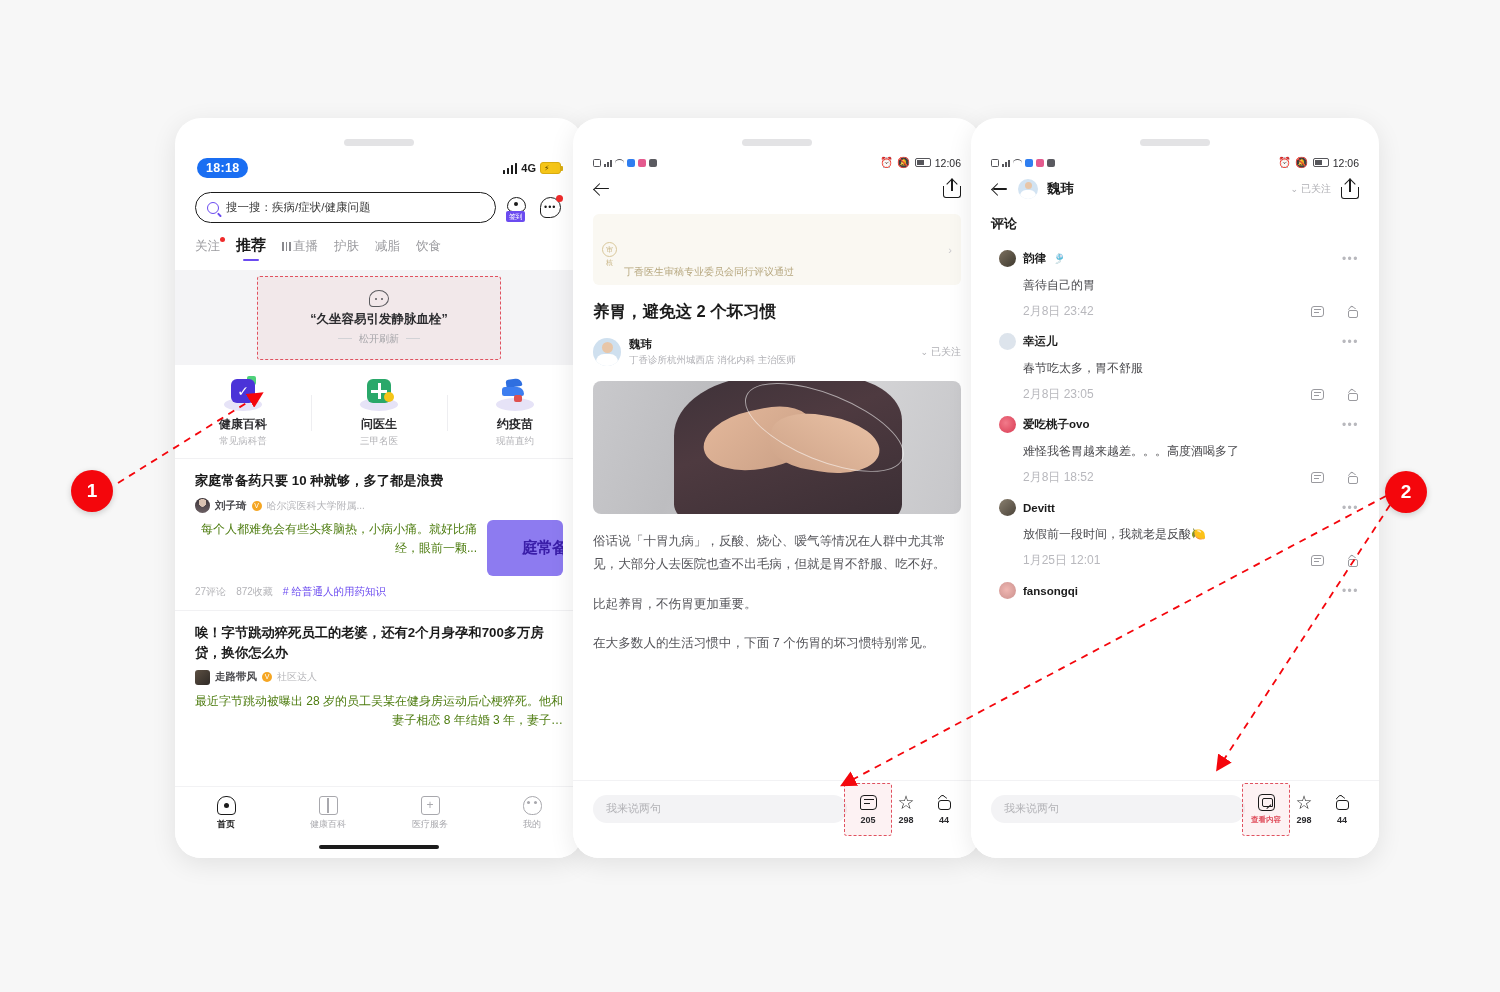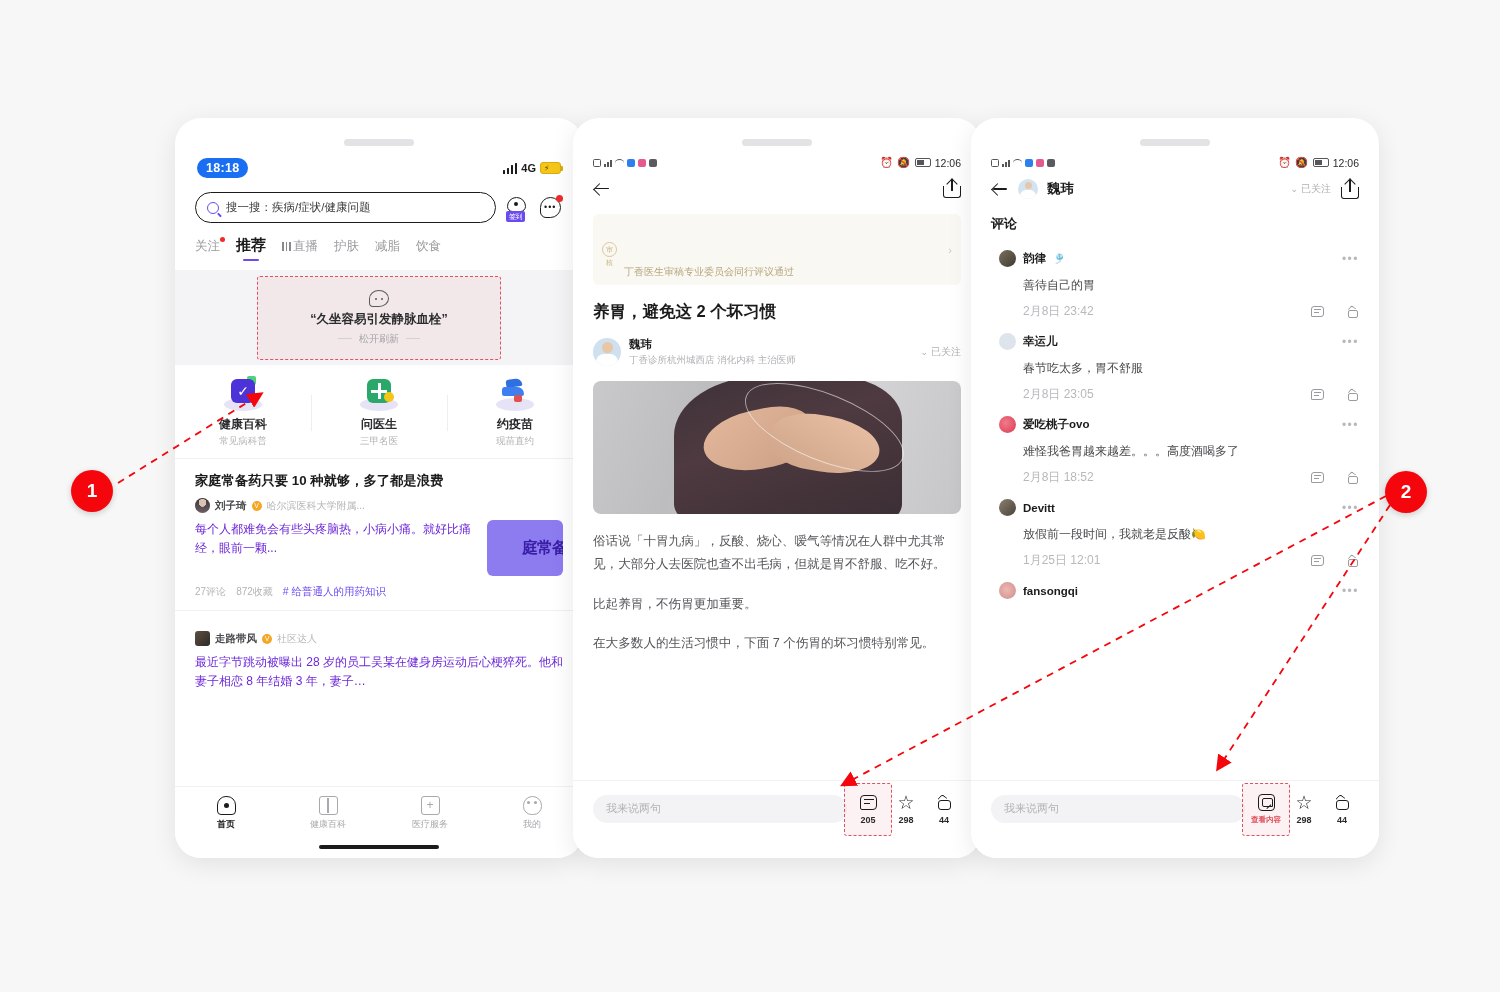--- a/index.html
+++ b/index.html
@@ -161,21 +161,21 @@
   .avatar-s{width:15px;height:15px;border-radius:50%;background:#8e8694;flex:none;
     background-image:radial-gradient(circle at 50% 32%, #d9c2b2 0 30%, transparent 31%),
                      linear-gradient(#3b3338,#6b5f63);}
   .avatar-s2{width:15px;height:15px;border-radius:3px;flex:none;
     background:linear-gradient(135deg,#5d5043,#2f2a26);}
   .meta-name{font-size:10.5px;color:#4a4a4e;font-weight:bold;}
   .v-badge{width:10px;height:10px;border-radius:50%;background:#f5a623;color:#fff;font-size:7px;
     line-height:10px;text-align:center;flex:none;}
   .meta-org{font-size:10px;color:#b4b4b8;overflow:hidden;white-space:nowrap;}
   .feed-body{display:flex;gap:10px;margin-top:7px;}
-  .feed-sum{flex:1;font-size:12px;color:#6d28d9;line-height:1.6;}
+  .feed-sum{flex:1;font-size:12px;color:#4d7c0f;line-height:1.6;text-align:right;}
   .feed-thumb{width:76px;height:56px;border-radius:6px;background:#8d7bf0;flex:none;
     display:flex;align-items:center;justify-content:center;overflow:hidden;}
   .feed-thumb span{color:#3a1ea8;font-weight:bold;font-size:16px;letter-spacing:-1px;
     transform:translateX(3px);white-space:nowrap;margin-left:48px;}
   .feed-foot{display:flex;align-items:center;gap:10px;margin-top:9px;}
   .foot-txt{font-size:10px;color:#b4b4b8;}
   .foot-tag{font-size:10.5px;color:#6b4bf0;}
 
   .tabbar{
     position:absolute;left:0;right:0;bottom:0;height:72px;background:#fff;
@@ -430,20 +430,21 @@
       <div class="feed-foot">
         <span class="foot-txt">27评论</span>
         <span class="foot-txt">872收藏</span>
         <span class="foot-tag"># 给普通人的用药知识</span>
       </div>
     </div>
 
     <div class="divider-soft"></div>
 
     <div class="feed-item">
+      <div class="feed-title">唉！字节跳动猝死员工的老婆，还有2个月身孕和700多万房贷，换你怎么办</div>
       <div class="feed-meta">
         <span class="avatar-s2"></span>
         <span class="meta-name">走路带风</span>
         <span class="v-badge">V</span>
         <span class="meta-org">社区达人</span>
       </div>
       <div class="feed-body">
         <div class="feed-sum">最近字节跳动被曝出 28 岁的员工吴某在健身房运动后心梗猝死。他和妻子相恋 8 年结婚 3 年，妻子…</div>
       </div>
     </div>

